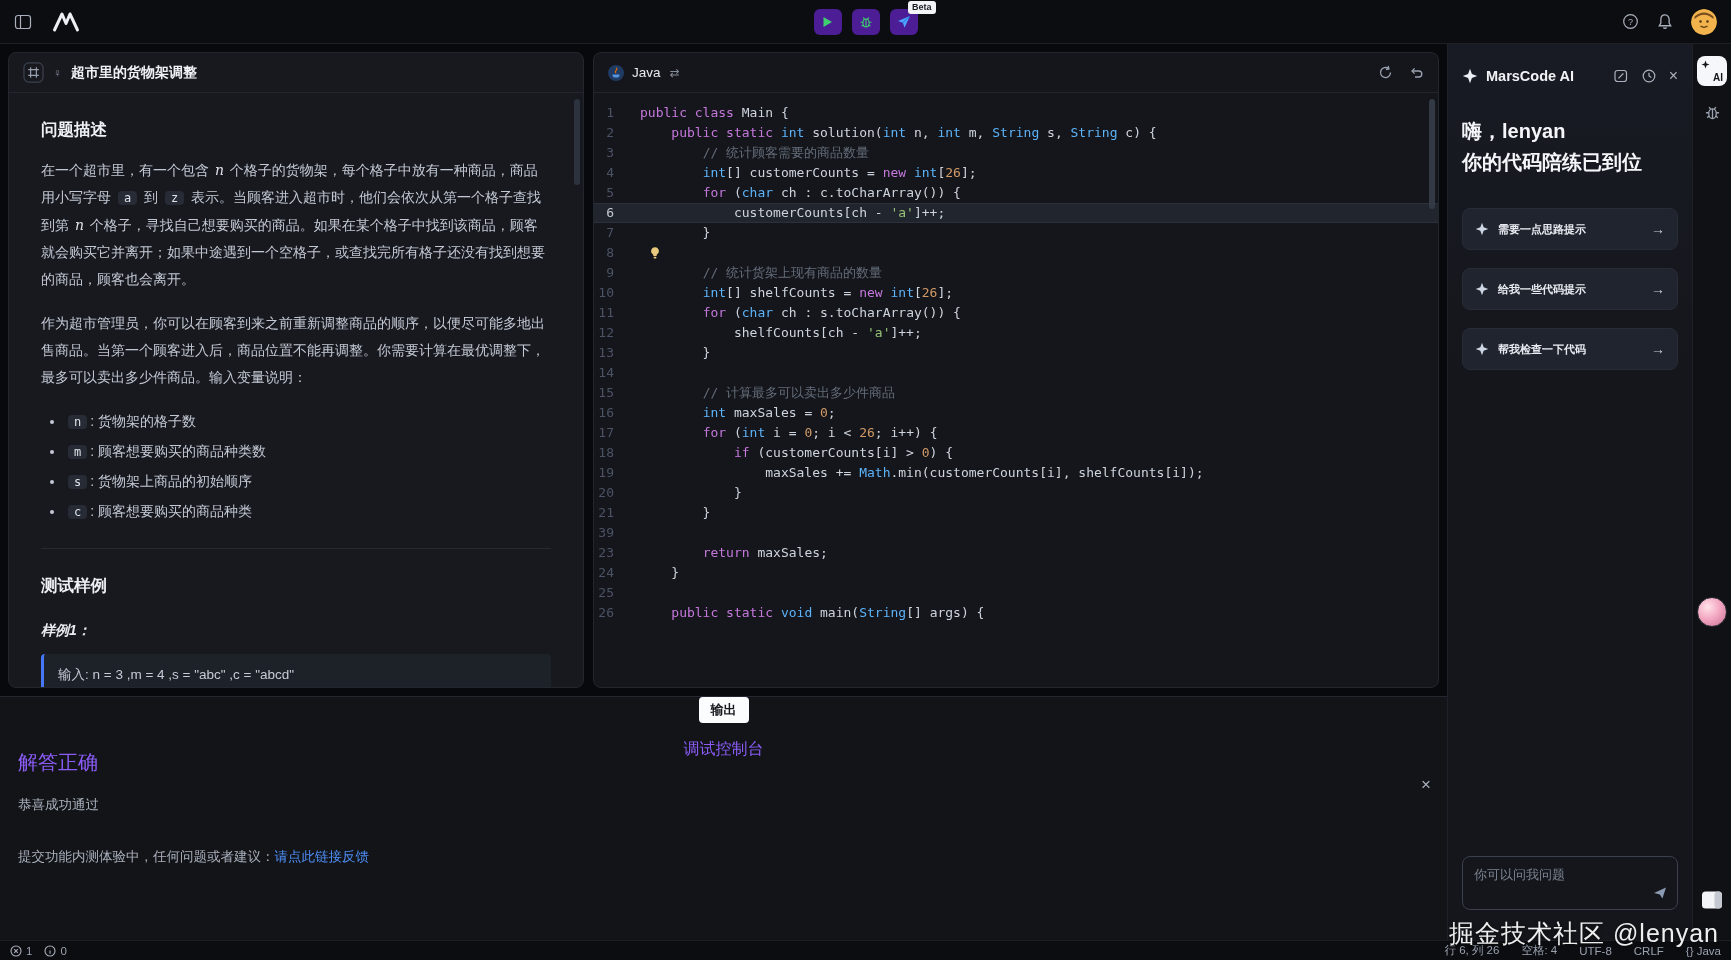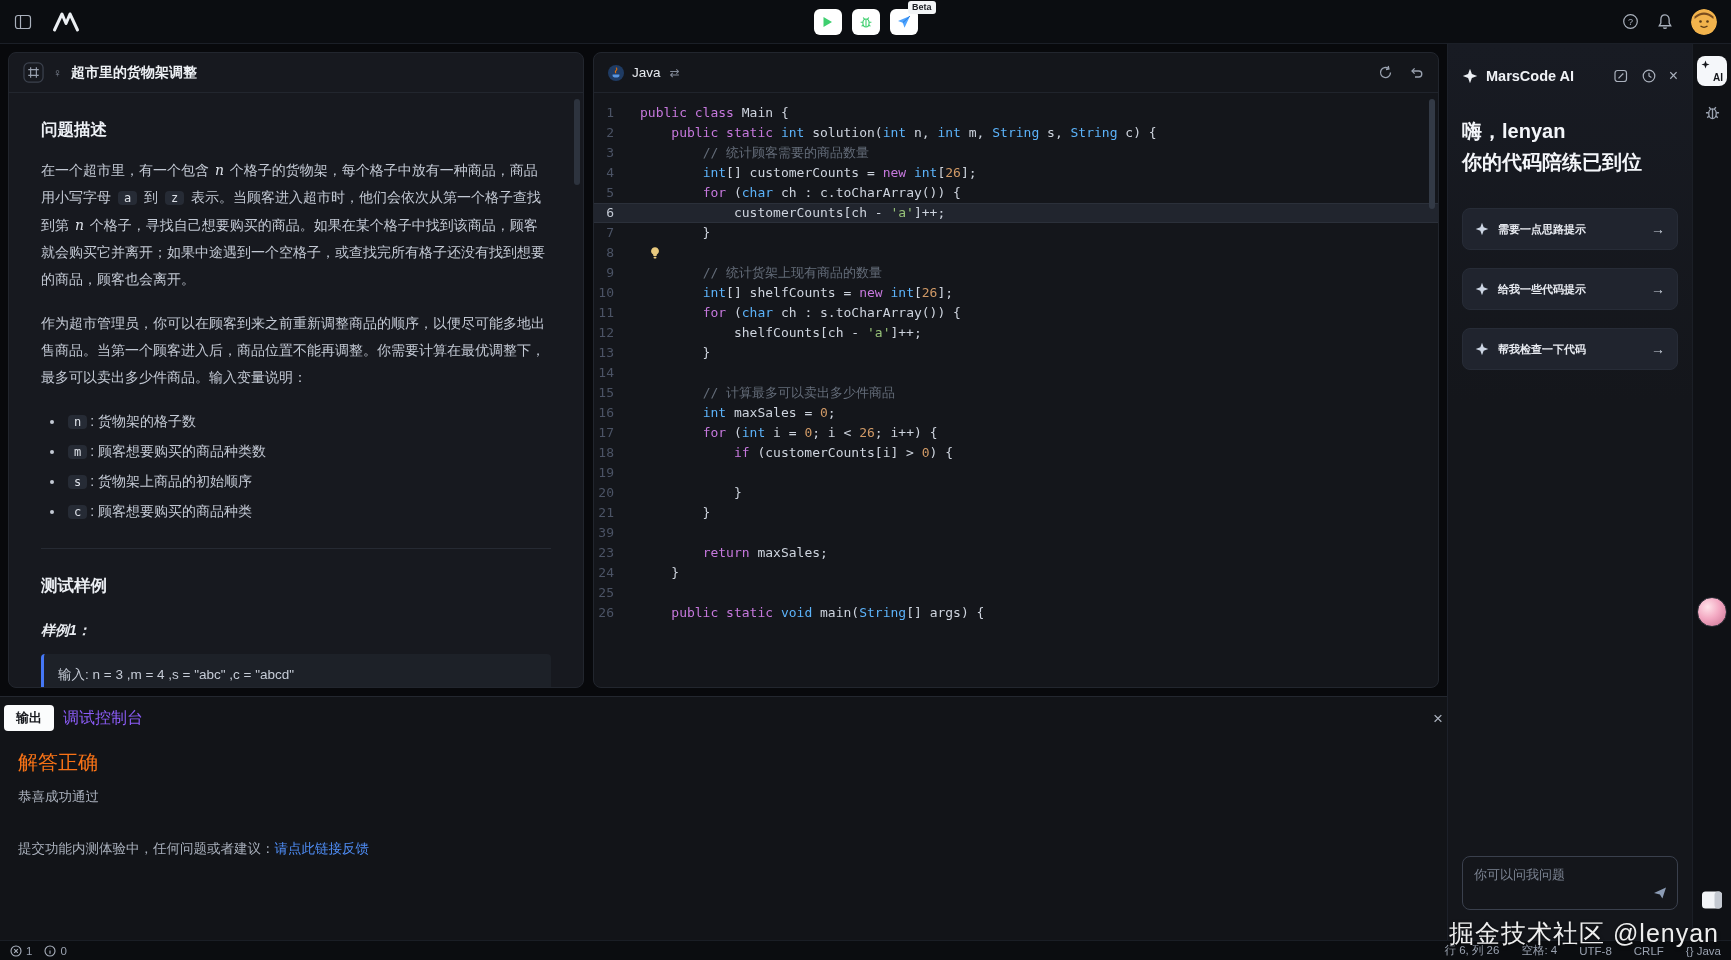--- a/index.html
+++ b/index.html
@@ -11,21 +11,21 @@
     position:relative; font-size:14px;
   }
   svg { display:block; }
 
   
   .topbar { height:44px; background:#0b0d11; border-bottom:1px solid #1b1f27;
     display:flex; align-items:center; padding:0 14px; position:relative; }
   .tb-left { display:flex; align-items:center; gap:20px; }
   .tb-center { position:absolute; left:50%; transform:translateX(-50%);
     display:flex; align-items:center; gap:10px; }
-  .tb-btn { width:28px; height:26px; border-radius:6px; background:#ffffff;
+  .tb-btn { width:28px; height:26px; border-radius:6px; background:#4c1d95;
     display:flex; align-items:center; justify-content:center; position:relative; cursor:pointer; }
   .beta-badge { position:absolute; top:-8px; right:-18px; background:#f2f4f6; color:#1a1d23;
     font-size:9px; font-weight:700; line-height:1; padding:2px 4px; border-radius:3px; }
   .tb-right { margin-left:auto; display:flex; align-items:center; gap:18px; }
   .avatar-top { width:26px; height:26px; border-radius:50%; overflow:hidden; }
 
   
   .content { display:flex; height:896px; }
   .workspace { flex:1; min-width:0; display:flex; flex-direction:column; }
   .panes { flex:1; min-height:0; display:flex; gap:9px; padding:8px; }
@@ -74,27 +74,27 @@
   .tk-s { color:#98c379; }
   .tk-n { color:#d19a66; }
   .tk-c { color:#646c79; }
   .tk-p { color:#ced4de; }
   .vscroll { position:absolute; right:3px; top:46px; width:6px; height:110px;
     background:#333a46; border-radius:3px; }
 
   
   .output-panel { height:244px; flex-shrink:0; background:#121418; border-top:1px solid #23272f;
     display:flex; flex-direction:column; }
-  .output-head { height:42px; flex-shrink:0; display:flex; align-items:center; gap:9px; padding:0 4px; }
+  .output-head { height:42px; flex-shrink:0; display:flex; align-items:center; gap:16px; padding:0 16px;flex-direction:column; }
   .tab-output { background:#fbfcfd; color:#16181d; font-size:13px; font-weight:700;
     border-radius:4px; padding:4px 12px; cursor:pointer; }
   .tab-console { color:#8b5cf6; font-size:16px; cursor:pointer; }
   .output-close { margin-left:auto; color:#aab1bd; font-size:17px; cursor:pointer; line-height:1; }
   .output-body { padding:10px 18px; }
-  .result-title { color:#f97316; font-size:20px; font-weight:500; margin-bottom:12px; }
+  .result-title { color:#8b5cf6; font-size:20px; font-weight:500; margin-bottom:20px; }
   .result-sub { color:#a9b0bc; font-size:13.5px; }
   .feedback { margin-top:34px; font-size:13.5px; color:#a9b0bc; }
   .feedback-link { color:#4f8ef7; cursor:pointer; text-decoration:none; }
 
   
   .ai-panel { width:245px; flex-shrink:0; background:linear-gradient(180deg,#181b23 0%,#14161b 40%);
     border-left:1px solid #1d212a; position:relative; padding:12px 14px; display:flex; flex-direction:column; }
   .ai-head { height:40px; flex-shrink:0; display:flex; align-items:center; gap:8px; }
   .ai-title { font-weight:700; font-size:14.5px; color:#f0f2f6; }
   .ai-head-actions { margin-left:auto; display:flex; align-items:center; gap:12px; }
@@ -292,21 +292,21 @@
             <div class="code-line"><span class="ln">9</span><span class="code"><span class="tk-p">        </span><span class="tk-c">// 统计货架上现有商品的数量</span></span></div>
             <div class="code-line"><span class="ln">10</span><span class="code"><span class="tk-p">        </span><span class="tk-t">int</span><span class="tk-p">[] shelfCounts = </span><span class="tk-k">new</span><span class="tk-p"> </span><span class="tk-t">int</span><span class="tk-p">[</span><span class="tk-n">26</span><span class="tk-p">];</span></span></div>
             <div class="code-line"><span class="ln">11</span><span class="code"><span class="tk-p">        </span><span class="tk-k">for</span><span class="tk-p"> (</span><span class="tk-t">char</span><span class="tk-p"> ch : s.toCharArray()) {</span></span></div>
             <div class="code-line"><span class="ln">12</span><span class="code"><span class="tk-p">            shelfCounts[ch - </span><span class="tk-s">'a'</span><span class="tk-p">]++;</span></span></div>
             <div class="code-line"><span class="ln">13</span><span class="code"><span class="tk-p">        }</span></span></div>
             <div class="code-line"><span class="ln">14</span><span class="code"></span></div>
             <div class="code-line"><span class="ln">15</span><span class="code"><span class="tk-p">        </span><span class="tk-c">// 计算最多可以卖出多少件商品</span></span></div>
             <div class="code-line"><span class="ln">16</span><span class="code"><span class="tk-p">        </span><span class="tk-t">int</span><span class="tk-p"> maxSales = </span><span class="tk-n">0</span><span class="tk-p">;</span></span></div>
             <div class="code-line"><span class="ln">17</span><span class="code"><span class="tk-p">        </span><span class="tk-k">for</span><span class="tk-p"> (</span><span class="tk-t">int</span><span class="tk-p"> i = </span><span class="tk-n">0</span><span class="tk-p">; i &lt; </span><span class="tk-n">26</span><span class="tk-p">; i++) {</span></span></div>
             <div class="code-line"><span class="ln">18</span><span class="code"><span class="tk-p">            </span><span class="tk-k">if</span><span class="tk-p"> (customerCounts[i] &gt; </span><span class="tk-n">0</span><span class="tk-p">) {</span></span></div>
-            <div class="code-line"><span class="ln">19</span></div>
+            <div class="code-line"><span class="ln">19</span><span class="code"><span class="tk-p">                maxSales += </span><span class="tk-t">Math</span><span class="tk-p">.min(customerCounts[i], shelfCounts[i]);</span></span></div>
             <div class="code-line"><span class="ln">20</span><span class="code"><span class="tk-p">            }</span></span></div>
             <div class="code-line"><span class="ln">21</span><span class="code"><span class="tk-p">        }</span></span></div>
             <div class="code-line"><span class="ln">39</span><span class="code"></span></div>
             <div class="code-line"><span class="ln">23</span><span class="code"><span class="tk-p">        </span><span class="tk-k">return</span><span class="tk-p"> maxSales;</span></span></div>
             <div class="code-line"><span class="ln">24</span><span class="code"><span class="tk-p">    }</span></span></div>
             <div class="code-line"><span class="ln">25</span><span class="code"></span></div>
             <div class="code-line"><span class="ln">26</span><span class="code"><span class="tk-p">    </span><span class="tk-k">public</span><span class="tk-p"> </span><span class="tk-k">static</span><span class="tk-p"> </span><span class="tk-t">void</span><span class="tk-p"> main(</span><span class="tk-t">String</span><span class="tk-p">[] args) {</span></span></div>
           </div>
         <div class="vscroll"></div>
       </section>

